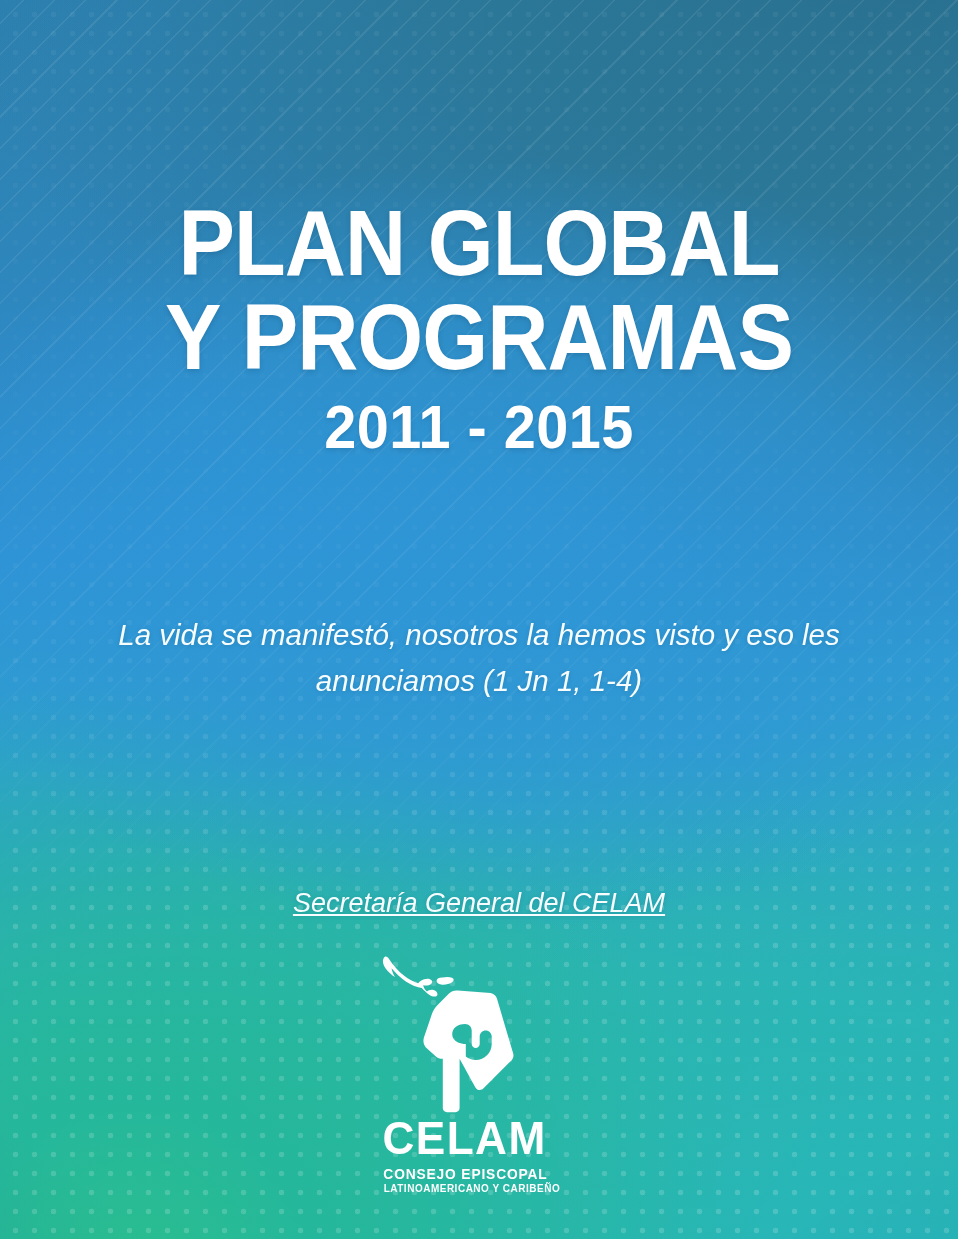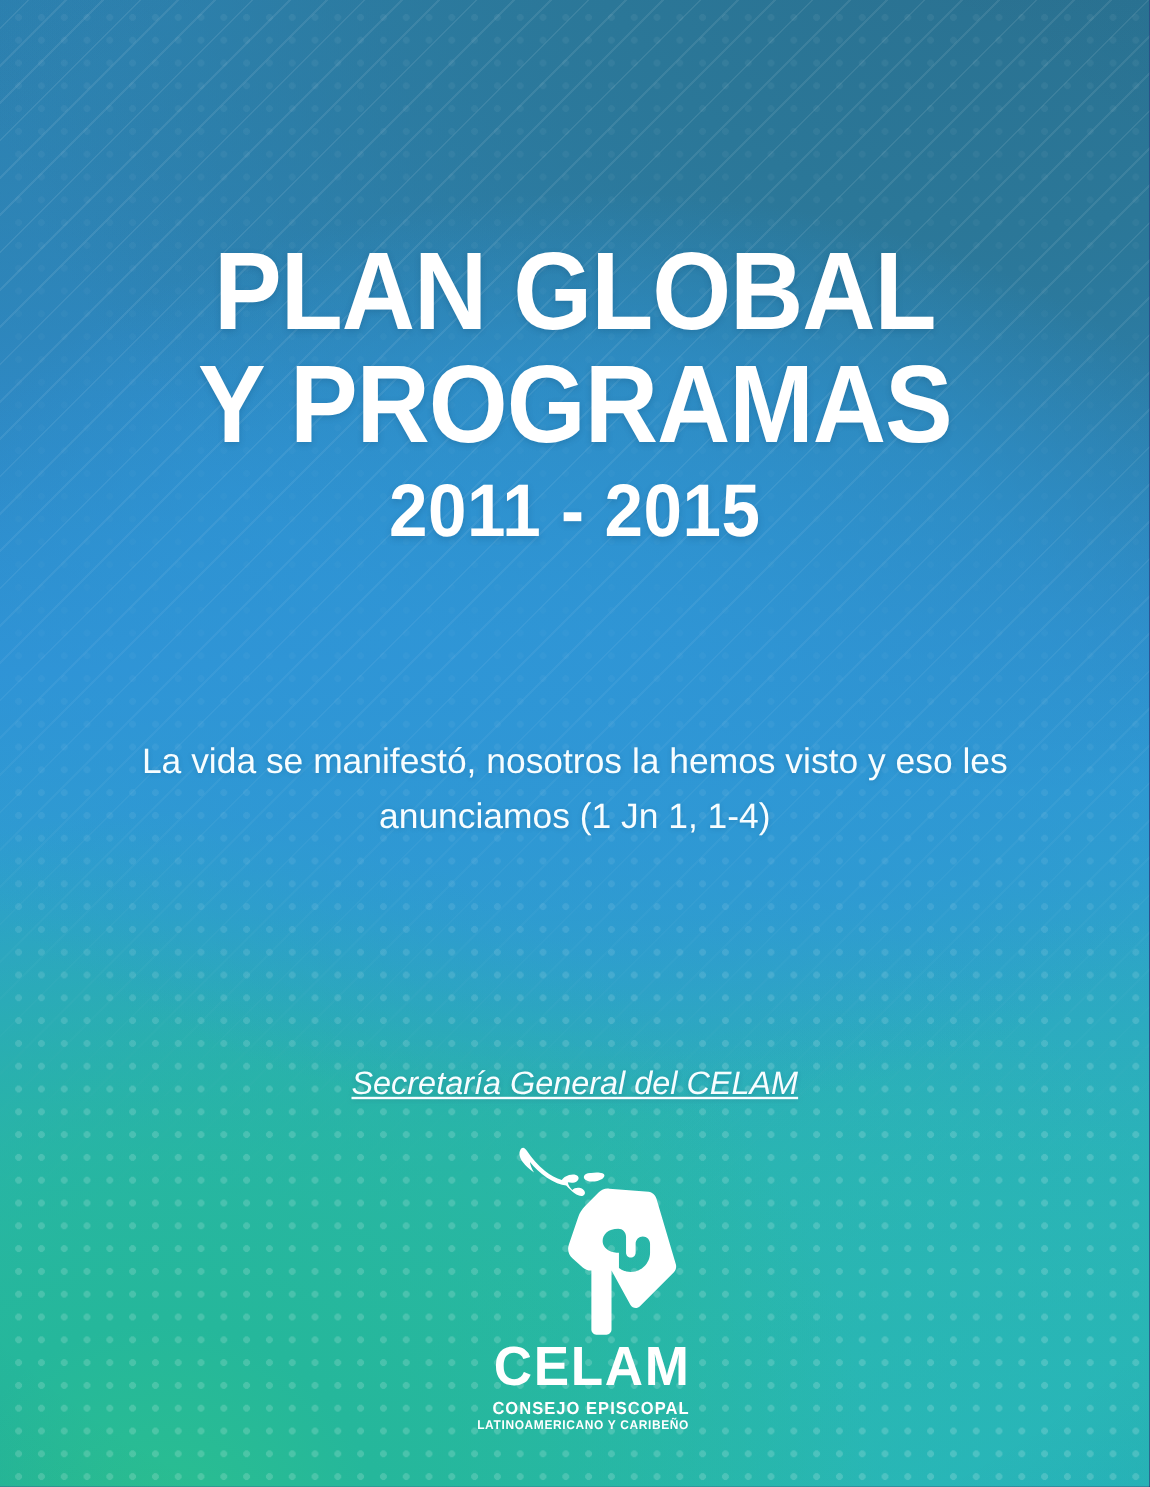--- a/index.html
+++ b/index.html
@@ -10,21 +10,21 @@
   }
   body {
     font-family: "Liberation Sans", sans-serif;
   }
 
   .cover {
     position: relative;
     width: 958px;
     height: 1239px;
     overflow: hidden;
-    background: #4c1d95;
+    background: #404040;
     isolation: isolate;
   }
 
   
   .bg-base {
     position: absolute;
     inset: 0;
     background:
       radial-gradient(120% 95% at 14% 104%, #2bbf8e 0%, #25b79b 16%, rgba(40,180,170,0) 52%),
       radial-gradient(110% 80% at 96% 108%, #27b4c0 0%, rgba(40,170,200,0) 58%),
@@ -116,20 +116,21 @@
     white-space: nowrap;
   }
 
   .quote {
     position: absolute;
     left: 50%;
     transform: translateX(-50%);
     top: 612px;
     width: 780px;
     font-size: 29.5px;
+    font-style: italic;
     line-height: 1.55;
     color: #f7fdff;
     text-shadow: 0 1px 4px rgba(10,60,95,0.18);
   }
 
   .author {
     position: absolute;
     left: 0;
     right: 0;
     top: 888px;
@@ -142,21 +143,21 @@
 
   
   .logo {
     position: absolute;
     left: 50%;
     transform: translateX(-50%);
     top: 948px;
     width: 200px;
     display: flex;
     flex-direction: column;
-    align-items: flex-end;
+    align-items: flex-start;
   }
 
   .logo-mark {
     width: 150px;
     height: 165px;
     display: block;
   }
 
   .logo-wordmark {
     font-family: "Liberation Sans Narrow", "Liberation Sans", sans-serif;

